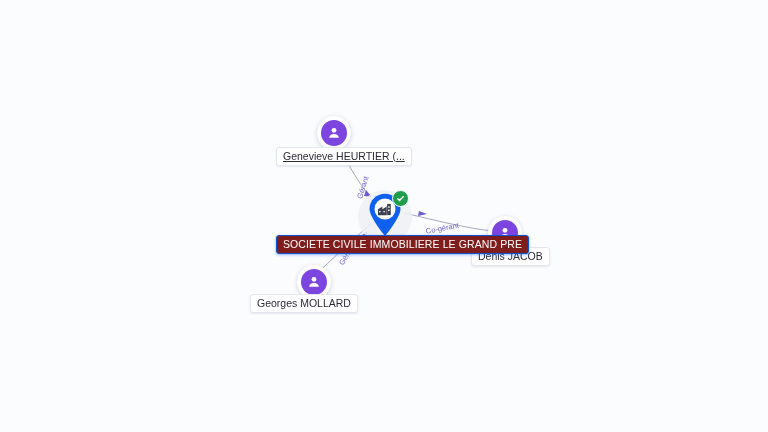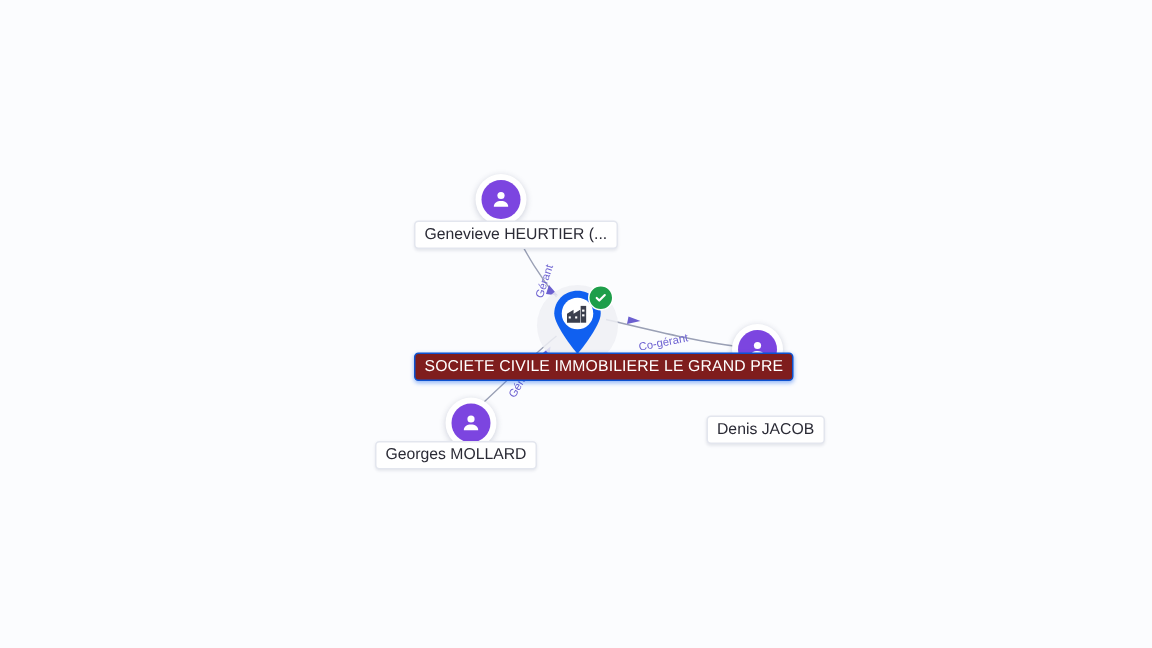--- a/index.html
+++ b/index.html
@@ -165,31 +165,31 @@
   <div class="edge-label rot-gerant3" style="left:337px; top:262px;">Gérant</div>
 
   <div class="person-node" style="left:317px; top:116px;">
     <div class="person-disc">
       <svg width="16" height="16" viewBox="0 0 24 24" xmlns="http://www.w3.org/2000/svg">
         <circle cx="12" cy="8" r="3.6" fill="#ffffff"></circle>
         <path d="M4.8 19.2c0-3.6 3.2-5.6 7.2-5.6s7.2 2 7.2 5.6z" fill="#ffffff"></path>
       </svg>
     </div>
   </div>
-  <div class="node-label" style="left:276px; top:147px;">Genevieve HEURTIER (...</div>
+  <div class="node-label" style="left:276px; top:147px;text-decoration:underline;">Genevieve HEURTIER (...</div>
 
   <div class="person-node" style="left:488px; top:216px;">
     <div class="person-disc">
       <svg width="16" height="16" viewBox="0 0 24 24" xmlns="http://www.w3.org/2000/svg">
         <circle cx="12" cy="8" r="3.6" fill="#ffffff"></circle>
         <path d="M4.8 19.2c0-3.6 3.2-5.6 7.2-5.6s7.2 2 7.2 5.6z" fill="#ffffff"></path>
       </svg>
     </div>
   </div>
-  <div class="node-label" style="left:471px; top:247px;margin-top:30px;">Denis JACOB</div>
+  <div class="node-label" style="left:471px; top:247px;">Denis JACOB</div>
 
   <div class="person-node" style="left:297px; top:265px;">
     <div class="person-disc">
       <svg width="16" height="16" viewBox="0 0 24 24" xmlns="http://www.w3.org/2000/svg">
         <circle cx="12" cy="8" r="3.6" fill="#ffffff"></circle>
         <path d="M4.8 19.2c0-3.6 3.2-5.6 7.2-5.6s7.2 2 7.2 5.6z" fill="#ffffff"></path>
       </svg>
     </div>
   </div>
   <div class="node-label" style="left:250px; top:294px;text-align:center;">Georges MOLLARD</div>

